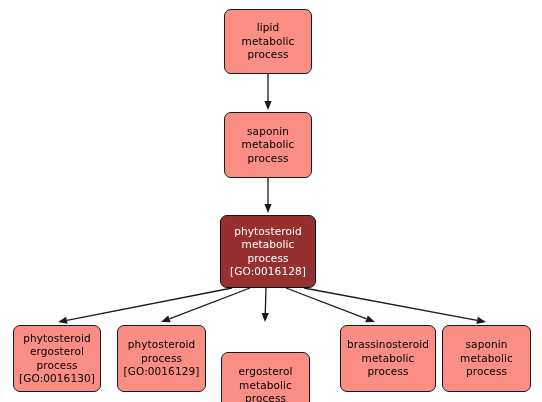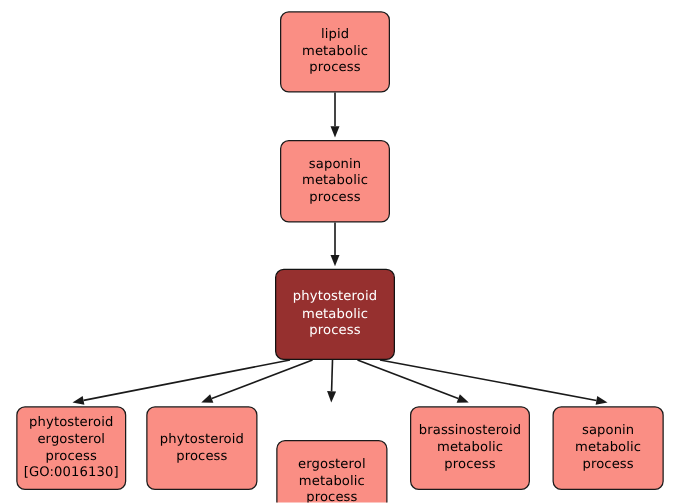--- a/index.html
+++ b/index.html
@@ -83,37 +83,39 @@
     </div>
     <div class="go-node" style="left: 224px; top: 112px; width: 88px; height: 66px;">
       <span class="line">saponin</span>
       <span class="line">metabolic</span>
       <span class="line">process</span>
     </div>
     <div class="go-node selected" style="left: 220px; top: 215px; width: 96px; height: 73px;">
       <span class="line">phytosteroid</span>
       <span class="line">metabolic</span>
       <span class="line">process</span>
+      <span class="line">[GO:0016128]</span>
     </div>
     <div class="go-node" style="left: 13px; top: 325px; width: 88px; height: 67px;">
       <span class="line">phytosteroid</span>
       <span class="line">ergosterol</span>
       <span class="line">process</span>
       <span class="line">[GO:0016130]</span>
     </div>
     <div class="go-node" style="left: 117px; top: 325px; width: 89px; height: 67px;">
       <span class="line">phytosteroid</span>
       <span class="line">process</span>
+      <span class="line">[GO:0016129]</span>
     </div>
     <div class="go-node" style="left: 221px; top: 325px; width: 89px; height: 67px; margin-top: 27px;">
       <span class="line">ergosterol</span>
       <span class="line">metabolic</span>
       <span class="line">process</span>
     </div>
-    <div class="go-node" style="left: 328px; top: 325px; width: 96px; height: 67px;">
+    <div class="go-node" style="left: 340px; top: 325px; width: 96px; height: 67px;">
       <span class="line">brassinosteroid</span>
       <span class="line">metabolic</span>
       <span class="line">process</span>
     </div>
     <div class="go-node" style="left: 442px; top: 325px; width: 89px; height: 67px;">
       <span class="line">saponin</span>
       <span class="line">metabolic</span>
       <span class="line">process</span>
     </div>
   </div>

